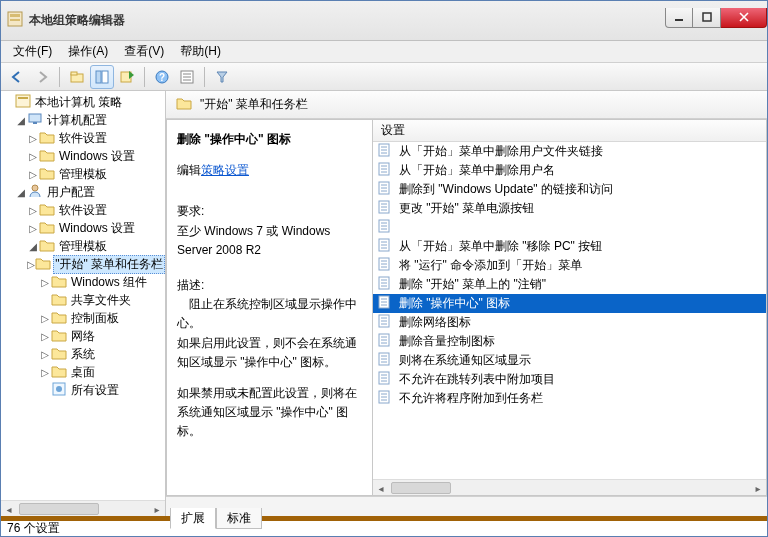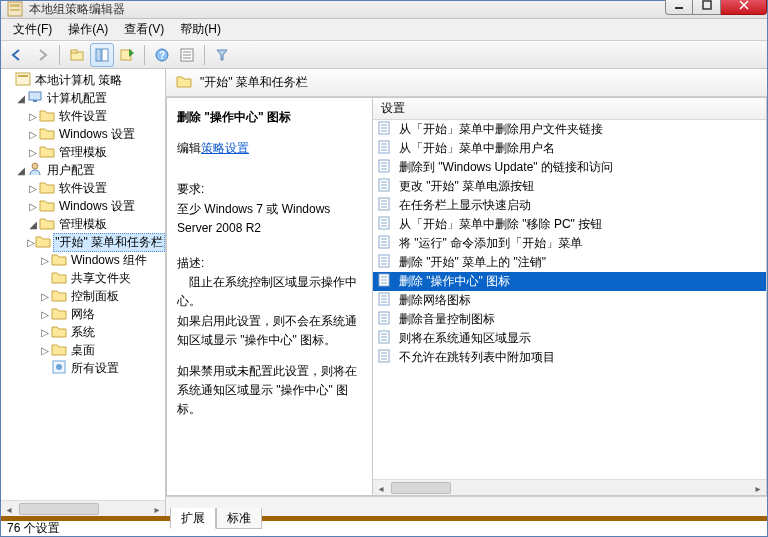--- a/index.html
+++ b/index.html
@@ -6,24 +6,25 @@
   html, body { margin: 0; padding: 0; font-family: "Segoe UI", "Microsoft YaHei", Tahoma, sans-serif; font-size: 12px; }
   .window {
     width: 768px; height: 537px;
     background: #fff;
     border: 1px solid #5a7fb2;
     display: flex; flex-direction: column;
     position: relative;
   }
   
   .titlebar {
-    height: 18px;
+    height: 40px;
     background: linear-gradient(to bottom, #f0f0f0, #e4e4e4);
-    display: flex; align-items: flex-start;
+    display: flex; align-items: center;
     border-bottom: 1px solid #c0c0c0;
+    font-weight: bold;
   }
   .titlebar-icon { margin: 0 6px; }
   .titlebar-title { flex: 1; color: #333; font-size: 12px; }
   .win-btns { display: flex; height: 20px; margin-top: -6px; margin-right: 0px; }
   .win-btn { width: 28px; height: 20px; display: flex; align-items: center; justify-content: center; border: 1px solid #888; border-top: none; background: linear-gradient(#f7f7f7,#e2e2e2); }
   .win-btn.min { border-radius: 0 0 0 4px; }
   .win-btn.max { border-left: none; }
   .win-btn.close { width: 46px; background: linear-gradient(#e67, #c8171d); color: #fff; border-color: #a01010; border-radius: 0 0 4px 0; border-left: none;}
   .win-btn svg { display:block; }
   
@@ -398,21 +399,20 @@
                   </svg></span>
                 <span>更改 "开始" 菜单电源按钮</span>
               </div>
               <div class="list-row">
                 <span class="setting-icon"><svg class="ficon" viewBox="0 0 16 16">
                     <rect x="2" y="2" width="10" height="12" fill="#fff" stroke="#8aa8cc"></rect>
                     <line x1="4" y1="5" x2="10" y2="5" stroke="#8aa8cc"></line>
                     <line x1="4" y1="8" x2="10" y2="8" stroke="#8aa8cc"></line>
                     <line x1="4" y1="11" x2="10" y2="11" stroke="#8aa8cc"></line>
                   </svg></span>
-                <span>在任务栏上显示快速启动</span>
               </div>
               <div class="list-row">
                 <span class="setting-icon"><svg class="ficon" viewBox="0 0 16 16">
                     <rect x="2" y="2" width="10" height="12" fill="#fff" stroke="#8aa8cc"></rect>
                     <line x1="4" y1="5" x2="10" y2="5" stroke="#8aa8cc"></line>
                     <line x1="4" y1="8" x2="10" y2="8" stroke="#8aa8cc"></line>
                     <line x1="4" y1="11" x2="10" y2="11" stroke="#8aa8cc"></line>
                   </svg></span>
                 <span>从「开始」菜单中删除 "移除 PC" 按钮</span>
               </div>
@@ -471,20 +471,29 @@
                 <span>则将在系统通知区域显示</span>
               </div>
               <div class="list-row">
                 <span class="setting-icon"><svg class="ficon" viewBox="0 0 16 16">
                     <rect x="2" y="2" width="10" height="12" fill="#fff" stroke="#8aa8cc"></rect>
                     <line x1="4" y1="5" x2="10" y2="5" stroke="#8aa8cc"></line>
                     <line x1="4" y1="8" x2="10" y2="8" stroke="#8aa8cc"></line>
                     <line x1="4" y1="11" x2="10" y2="11" stroke="#8aa8cc"></line>
                   </svg></span>
                 <span>不允许在跳转列表中附加项目</span>
+              </div>
+              <div class="list-row">
+                <span class="setting-icon"><svg class="ficon" viewBox="0 0 16 16">
+                    <rect x="2" y="2" width="10" height="12" fill="#fff" stroke="#8aa8cc"></rect>
+                    <line x1="4" y1="5" x2="10" y2="5" stroke="#8aa8cc"></line>
+                    <line x1="4" y1="8" x2="10" y2="8" stroke="#8aa8cc"></line>
+                    <line x1="4" y1="11" x2="10" y2="11" stroke="#8aa8cc"></line>
+                  </svg></span>
+                <span>不允许将程序附加到任务栏</span>
               </div>
             </div>
           <div class="hscroll">
             <div class="arrow l">◂</div>
               <div class="thumb" style="left:18px; width:60px;"></div>
               <div class="arrow r">▸</div>
           </div>
         </div>
       </div>
 

